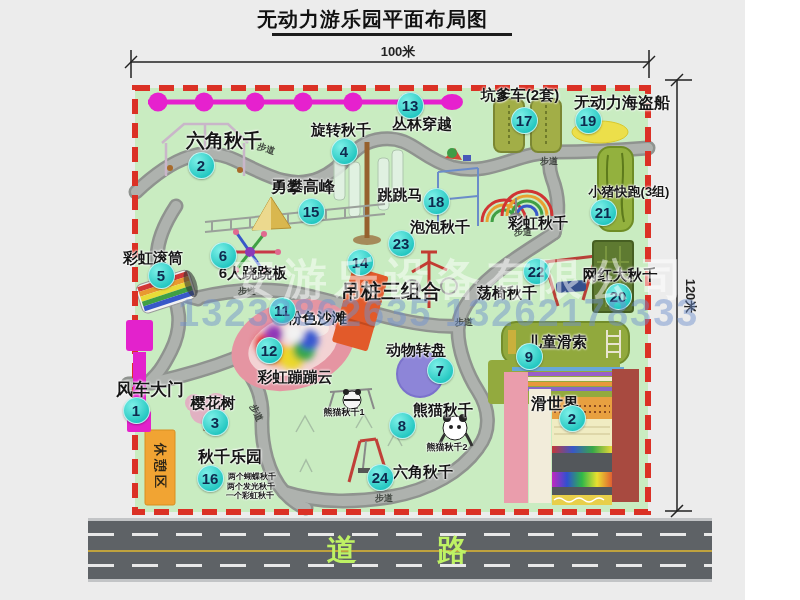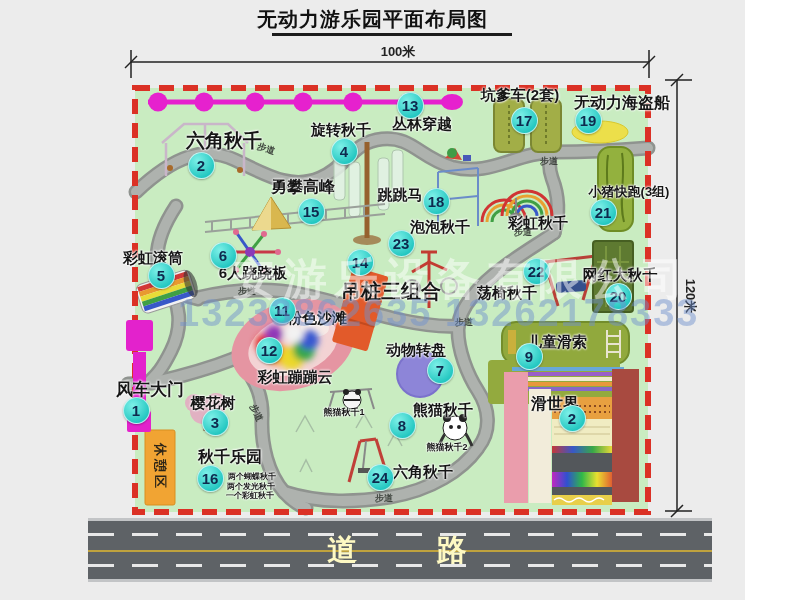--- a/index.html
+++ b/index.html
@@ -12,22 +12,22 @@
   .dim-right{position:absolute;left:690px;top:296px;transform:translate(-50%,-50%) rotate(90deg);
              font-size:13px;font-weight:bold;color:#222;white-space:nowrap;}
   svg.base{position:absolute;left:0;top:0;z-index:1;}
   .road{position:absolute;left:88px;top:518px;width:624px;height:64px;background:#5e6266;
         border-top:3px solid #c2c4c6;border-bottom:3px solid #c2c4c6;z-index:2;box-sizing:border-box;}
   .lane-dash{position:absolute;left:0;right:0;height:3px;
         background:repeating-linear-gradient(90deg,#e8e8e8 0 26px,transparent 26px 44px);}
   .lane-top{top:12px;}  .lane-bottom{bottom:12px;}
   .center-line{position:absolute;left:0;right:0;top:29px;height:2px;background:#bfa23e;}
   .road-label{position:absolute;left:50%;top:50%;transform:translate(-50%,-50%);
-        font-size:30px;font-weight:bold;color:#fef9c3;white-space:nowrap;
-        letter-spacing:6px;word-spacing:60px;font-family:Liberation Serif, serif;}
+        font-size:30px;font-weight:bold;color:#bef264;white-space:nowrap;
+        letter-spacing:6px;word-spacing:60px;}
   #overlay-layer{position:absolute;left:0;top:0;width:800px;height:600px;z-index:3;pointer-events:none;}
   .flabel{position:absolute;transform:translate(-50%,-50%);font-weight:bold;color:#161616;
         white-space:nowrap;text-shadow:0 0 2px #fff,0 0 2px #fff,0 0 3px rgba(255,255,255,.9);}
   .badge{position:absolute;width:27px;height:27px;margin:-13.5px 0 0 -13.5px;border-radius:50%;
         background:radial-gradient(circle at 35% 30%,#7df0e8,#21c6c0 75%);
         border:1px solid rgba(255,255,255,.65);box-shadow:0 1px 2px rgba(0,0,0,.3);
         color:#0e2a4e;font-weight:bold;font-size:15px;line-height:26px;text-align:center;box-sizing:border-box;}
   .plabel{position:absolute;font-weight:bold;font-size:9px;color:#3c423c;white-space:nowrap;}
   .rest-label{position:absolute;left:160px;top:467px;transform:translate(-50%,-50%) rotate(90deg);
         font-size:13px;font-weight:bold;color:#2b2417;letter-spacing:3px;white-space:nowrap;z-index:3;}

